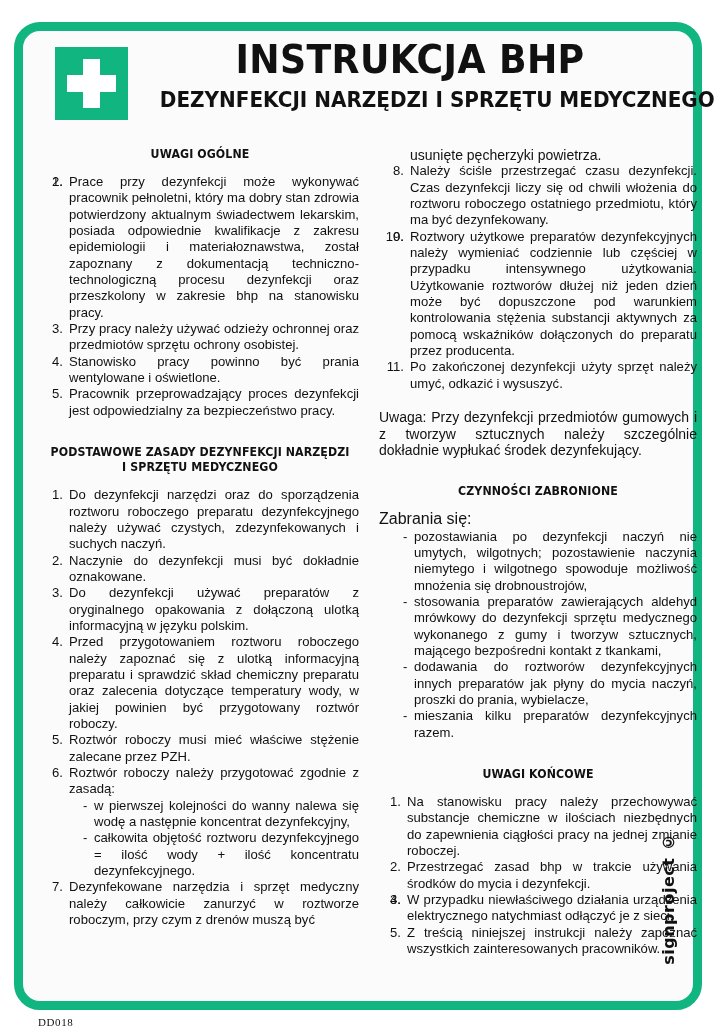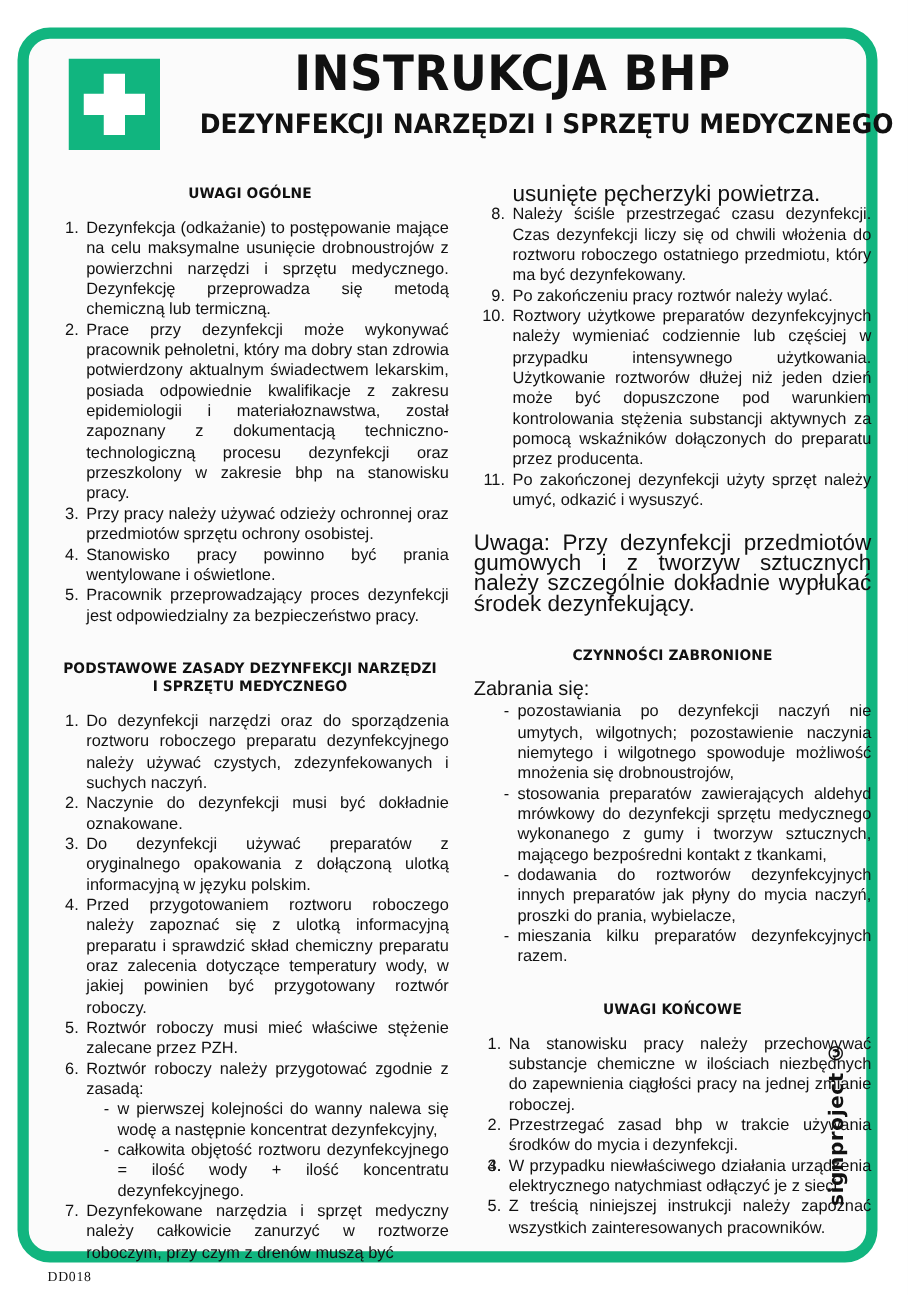--- a/index.html
+++ b/index.html
@@ -180,21 +180,21 @@
     text-align: justify;
   }
   ul.sublist > li .dash {
     position: absolute;
     left: 0;
     top: 0;
   }
 
   p.para {
     margin: 0;
-    font-size: 18px;
+    font-size: 14px;
     line-height: 16.35px;
     text-align: justify;
   }
   p.para.spaced { margin-top: 17px; }
   p.lead {
     margin: 0 0 1px 0;
     font-size: 16px;
     line-height: 16.35px;
   }
 
@@ -243,21 +243,20 @@
 
     <div class="columns">
 
       <div class="col">
 
         <div class="sec-head">UWAGI OGÓLNE</div>
 
         <ol class="numlist">
           <li>
             <span class="num">1.</span>
-            <span>Dezynfekcja (odkażanie) to postępowanie mające na celu maksymalne usunięcie drobnoustrojów z powierzchni narzędzi i sprzętu medycznego. Dezynfekcję przeprowadza się metodą chemiczną lub termiczną.</span>
           </li>
           <li>
             <span class="num">2.</span>
             <span>Prace przy dezynfekcji może wykonywać pracownik pełnoletni, który ma dobry stan zdrowia potwierdzony aktualnym świadectwem lekarskim, posiada odpowiednie kwalifikacje z zakresu epidemiologii i materiałoznawstwa, został zapoznany z dokumentacją techniczno-technologiczną procesu dezynfekcji oraz przeszkolony w zakresie bhp na stanowisku pracy.</span>
           </li>
           <li>
             <span class="num">3.</span>
             <span>Przy pracy należy używać odzieży ochronnej oraz przedmiotów sprzętu ochrony osobistej.</span>
           </li>
           <li>
@@ -319,21 +318,20 @@
 
         <p class="para" style="padding-left:31px;">usunięte pęcherzyki powietrza.</p>
 
         <ol class="numlist wide">
           <li>
             <span class="num">8.</span>
             <span>Należy ściśle przestrzegać czasu dezynfekcji. Czas dezynfekcji liczy się od chwili włożenia do roztworu roboczego ostatniego przedmiotu, który ma być dezynfekowany.</span>
           </li>
           <li>
             <span class="num">9.</span>
-            <span>Po zakończeniu pracy roztwór należy wylać.</span>
           </li>
           <li>
             <span class="num">10.</span>
             <span>Roztwory użytkowe preparatów dezynfekcyjnych należy wymieniać codziennie lub częściej w przypadku intensywnego użytkowania. Użytkowanie roztworów dłużej niż jeden dzień może być dopuszczone pod warunkiem kontrolowania stężenia substancji aktywnych za pomocą wskaźników dołączonych do preparatu przez producenta.</span>
           </li>
           <li>
             <span class="num">11.</span>
             <span>Po zakończonej dezynfekcji użyty sprzęt należy umyć, odkazić i wysuszyć.</span>
           </li>
         </ol>

